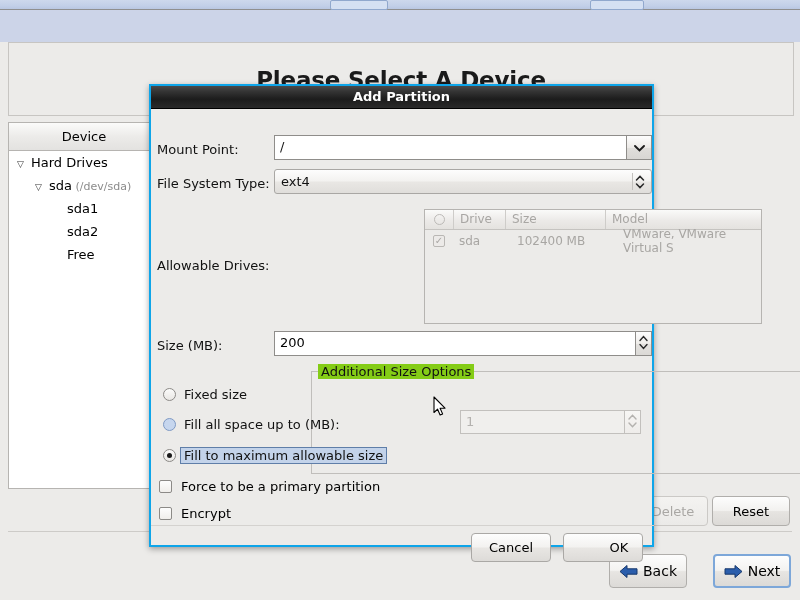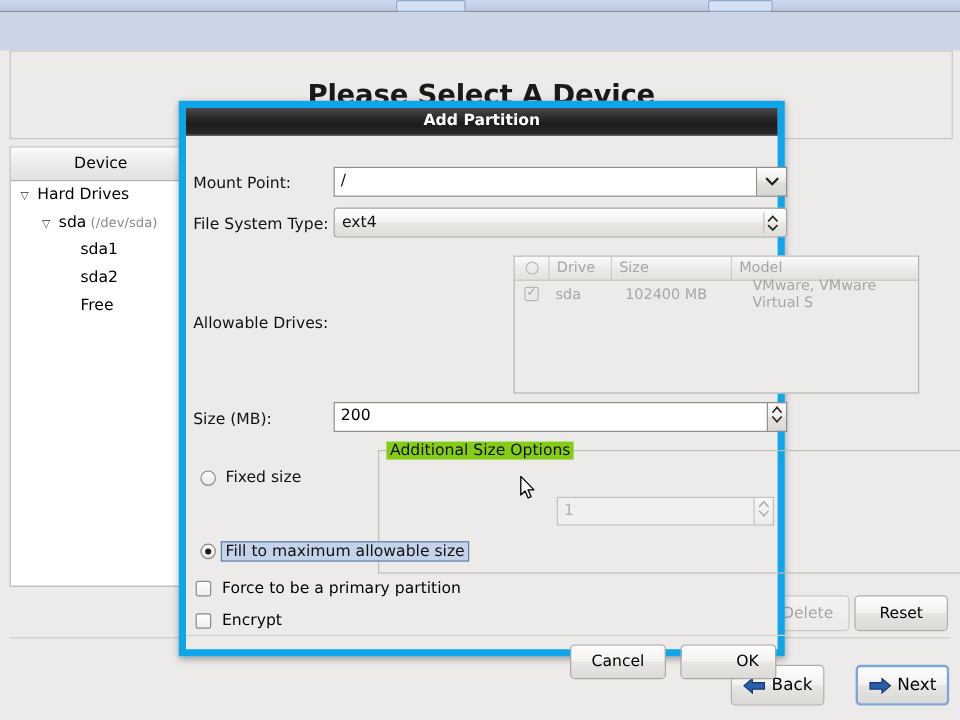--- a/index.html
+++ b/index.html
@@ -81,21 +81,21 @@
     font-size: 14px; box-sizing: border-box;
     display: flex; align-items: center; justify-content: center; gap: 5px;
   }
   .navbtn.focus { border: 2px solid #7da7d9; }
   .arrow-svg { display:block; }
 
   
   #dialog {
     position: absolute; left: 149px; top: 84px; width: 505px; height: 463px;
     background: #ecebe9;
-    border: 6px solid #0ea5e9;
+    border: 2px solid #0ea5e9;
     box-sizing: border-box;
     box-shadow: 0 2px 6px rgba(0,0,0,0.35);
   }
   #dlg-title {
     height: 22px;
     background: linear-gradient(to bottom, #4a4a4a 0%, #343434 25%, #1c1c1c 60%, #2a2a2a 100%);
     color: #ffffff; font-weight: bold; font-size: 13px;
     text-align: center; line-height: 22px;
     border-bottom: 1px solid #000;
   }
@@ -328,20 +328,24 @@
     </div>
 
     <div id="grp"></div>
     <div id="grp-label">Additional Size Options</div>
 
     <div style="position:absolute; left:12px; top:278px; display:flex; align-items:center; gap:8px;">
       <span class="radio"></span>
       <span class="rlabel">Fixed size</span>
     </div>
 
+    <div style="position:absolute; left:12px; top:308px; display:flex; align-items:center; gap:8px;">
+      <span class="radio hover"></span>
+      <span class="rlabel">Fill all space up to (MB):</span>
+    </div>
     <div class="entry-dis" style="left:309px; top:301px; width:165px; height:24px;">1</div>
     <div class="spin-btns-dis" style="left:474px; top:301px; width:16px; height:24px;">
       <span>
         <svg width="11" height="18" viewBox="0 0 11 18" xmlns="http://www.w3.org/2000/svg">
           <path d="M2 7 L5.5 3.2 L9 7" fill="none" stroke="#b4b2af" stroke-width="1.4" stroke-linecap="round"></path>
           <path d="M2 11 L5.5 14.8 L9 11" fill="none" stroke="#b4b2af" stroke-width="1.4" stroke-linecap="round"></path>
         </svg>
       </span>
     </div>
 

